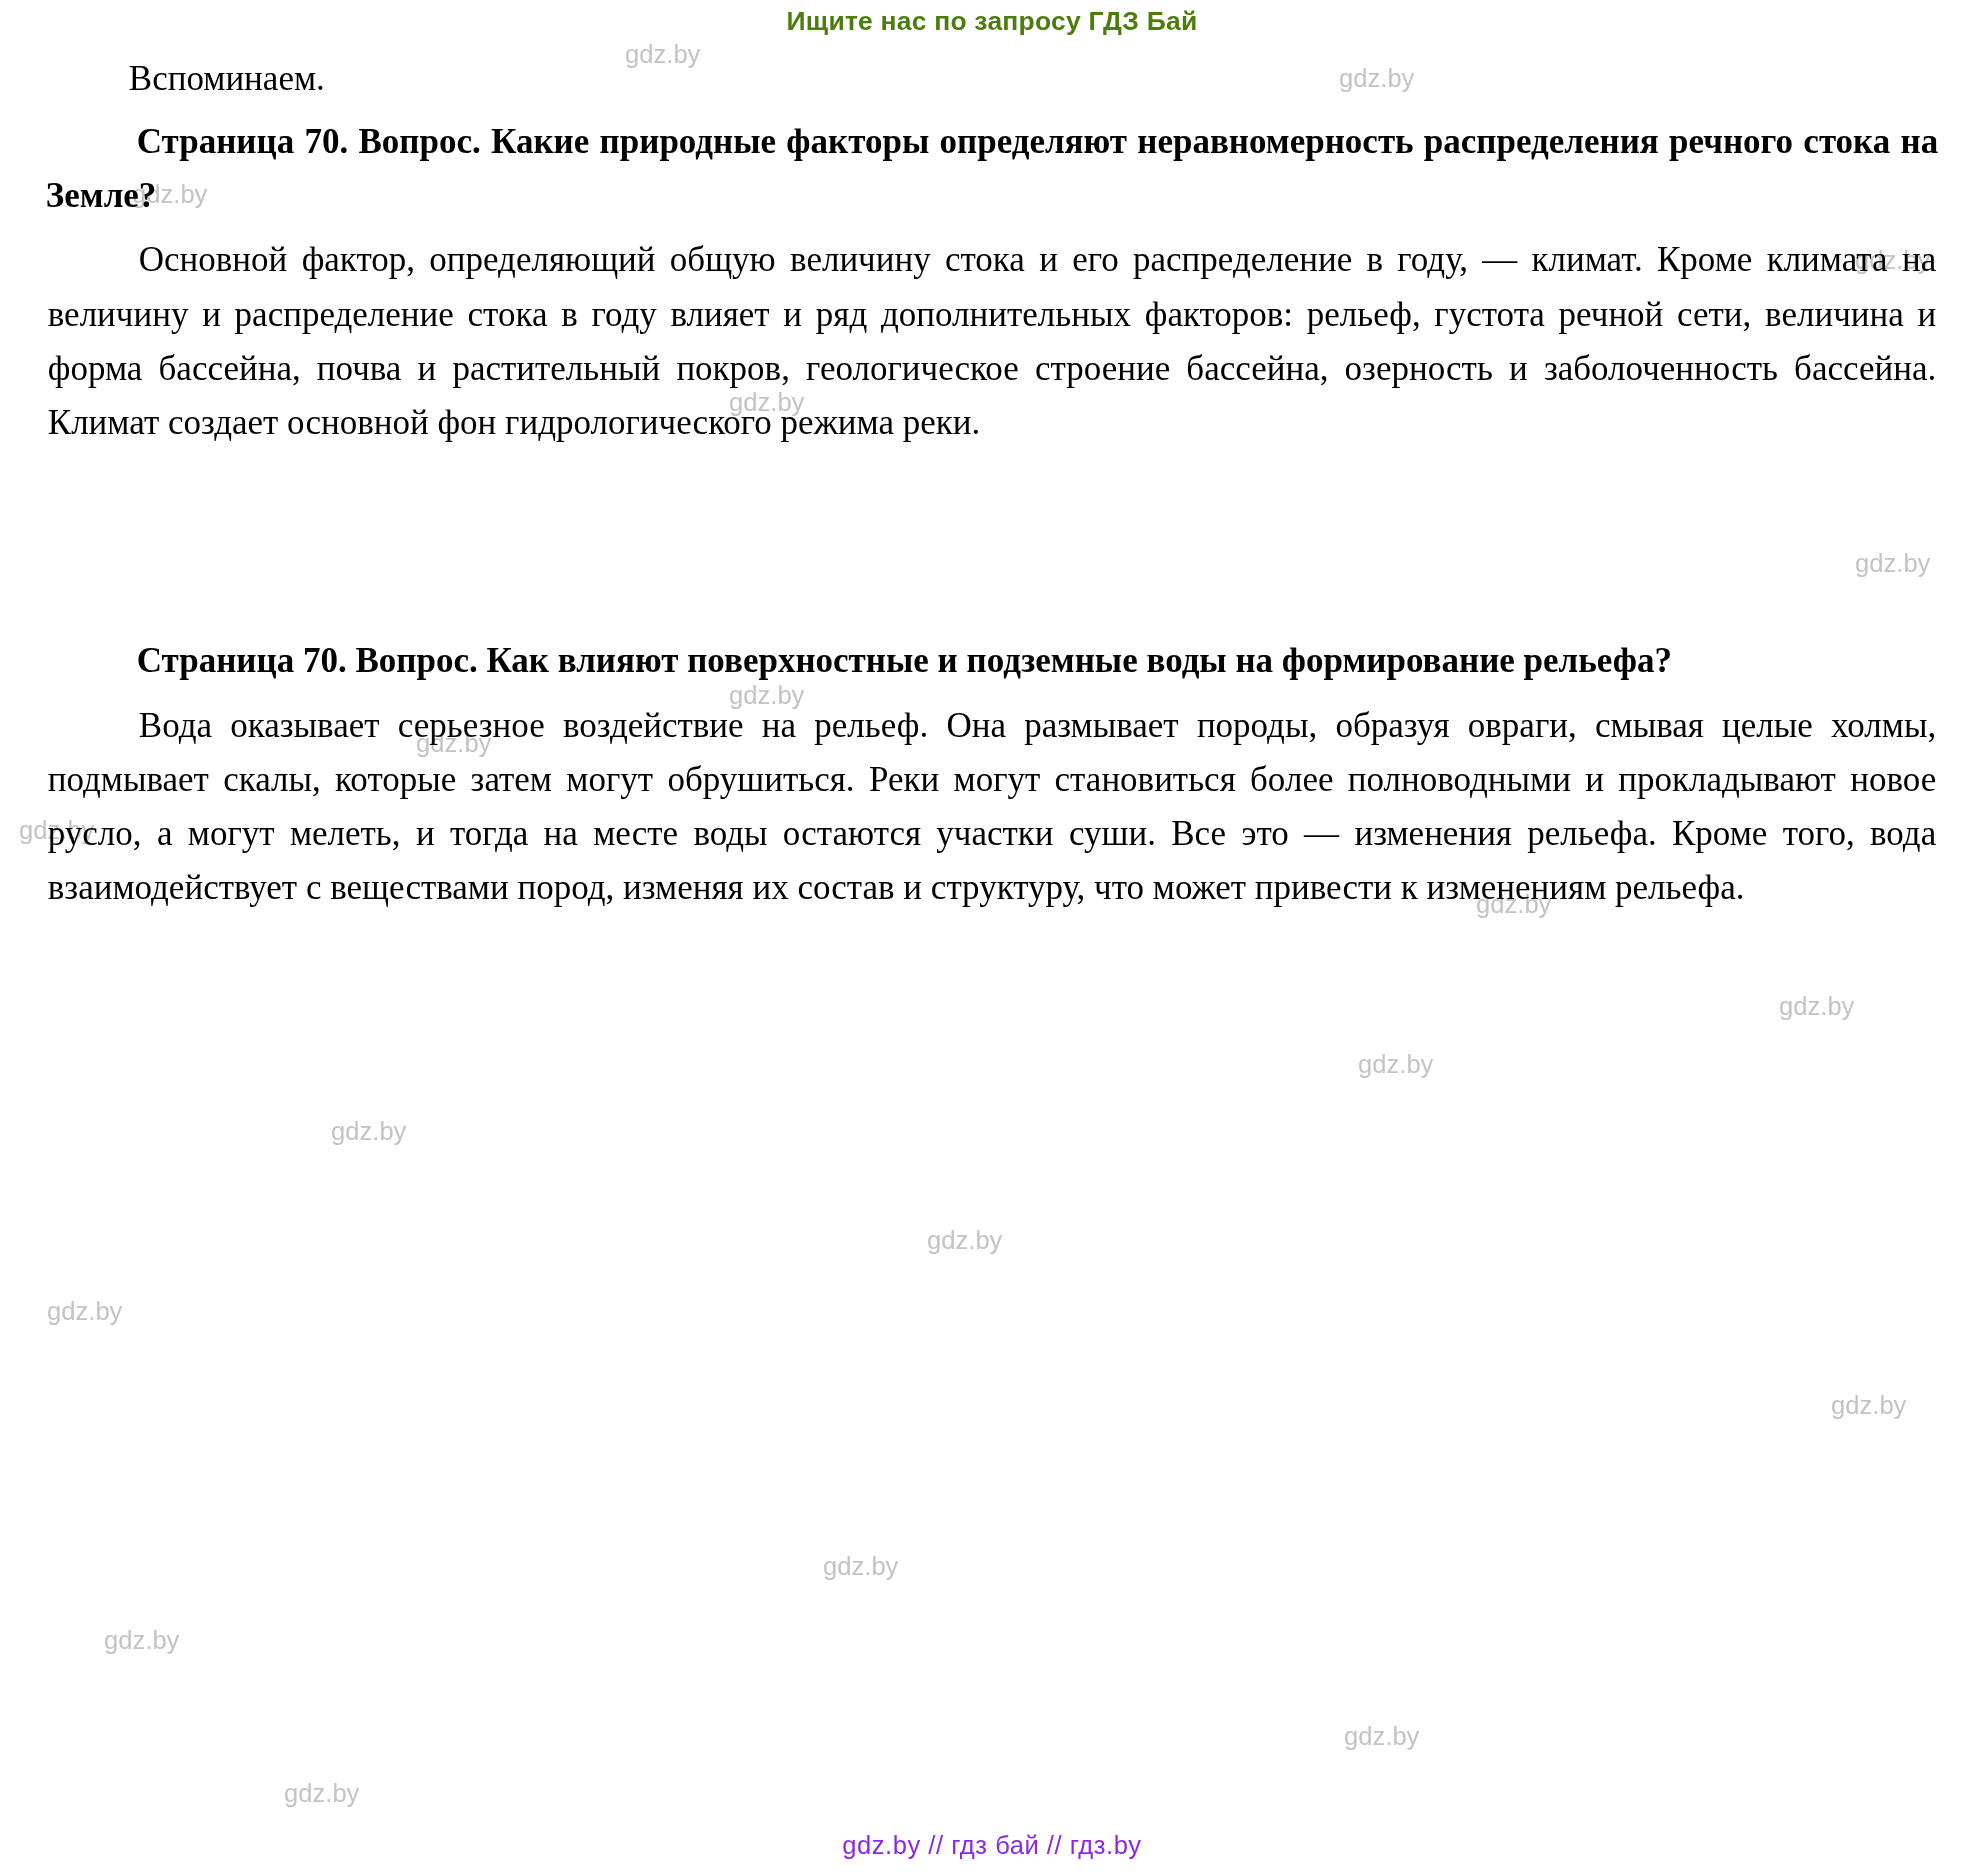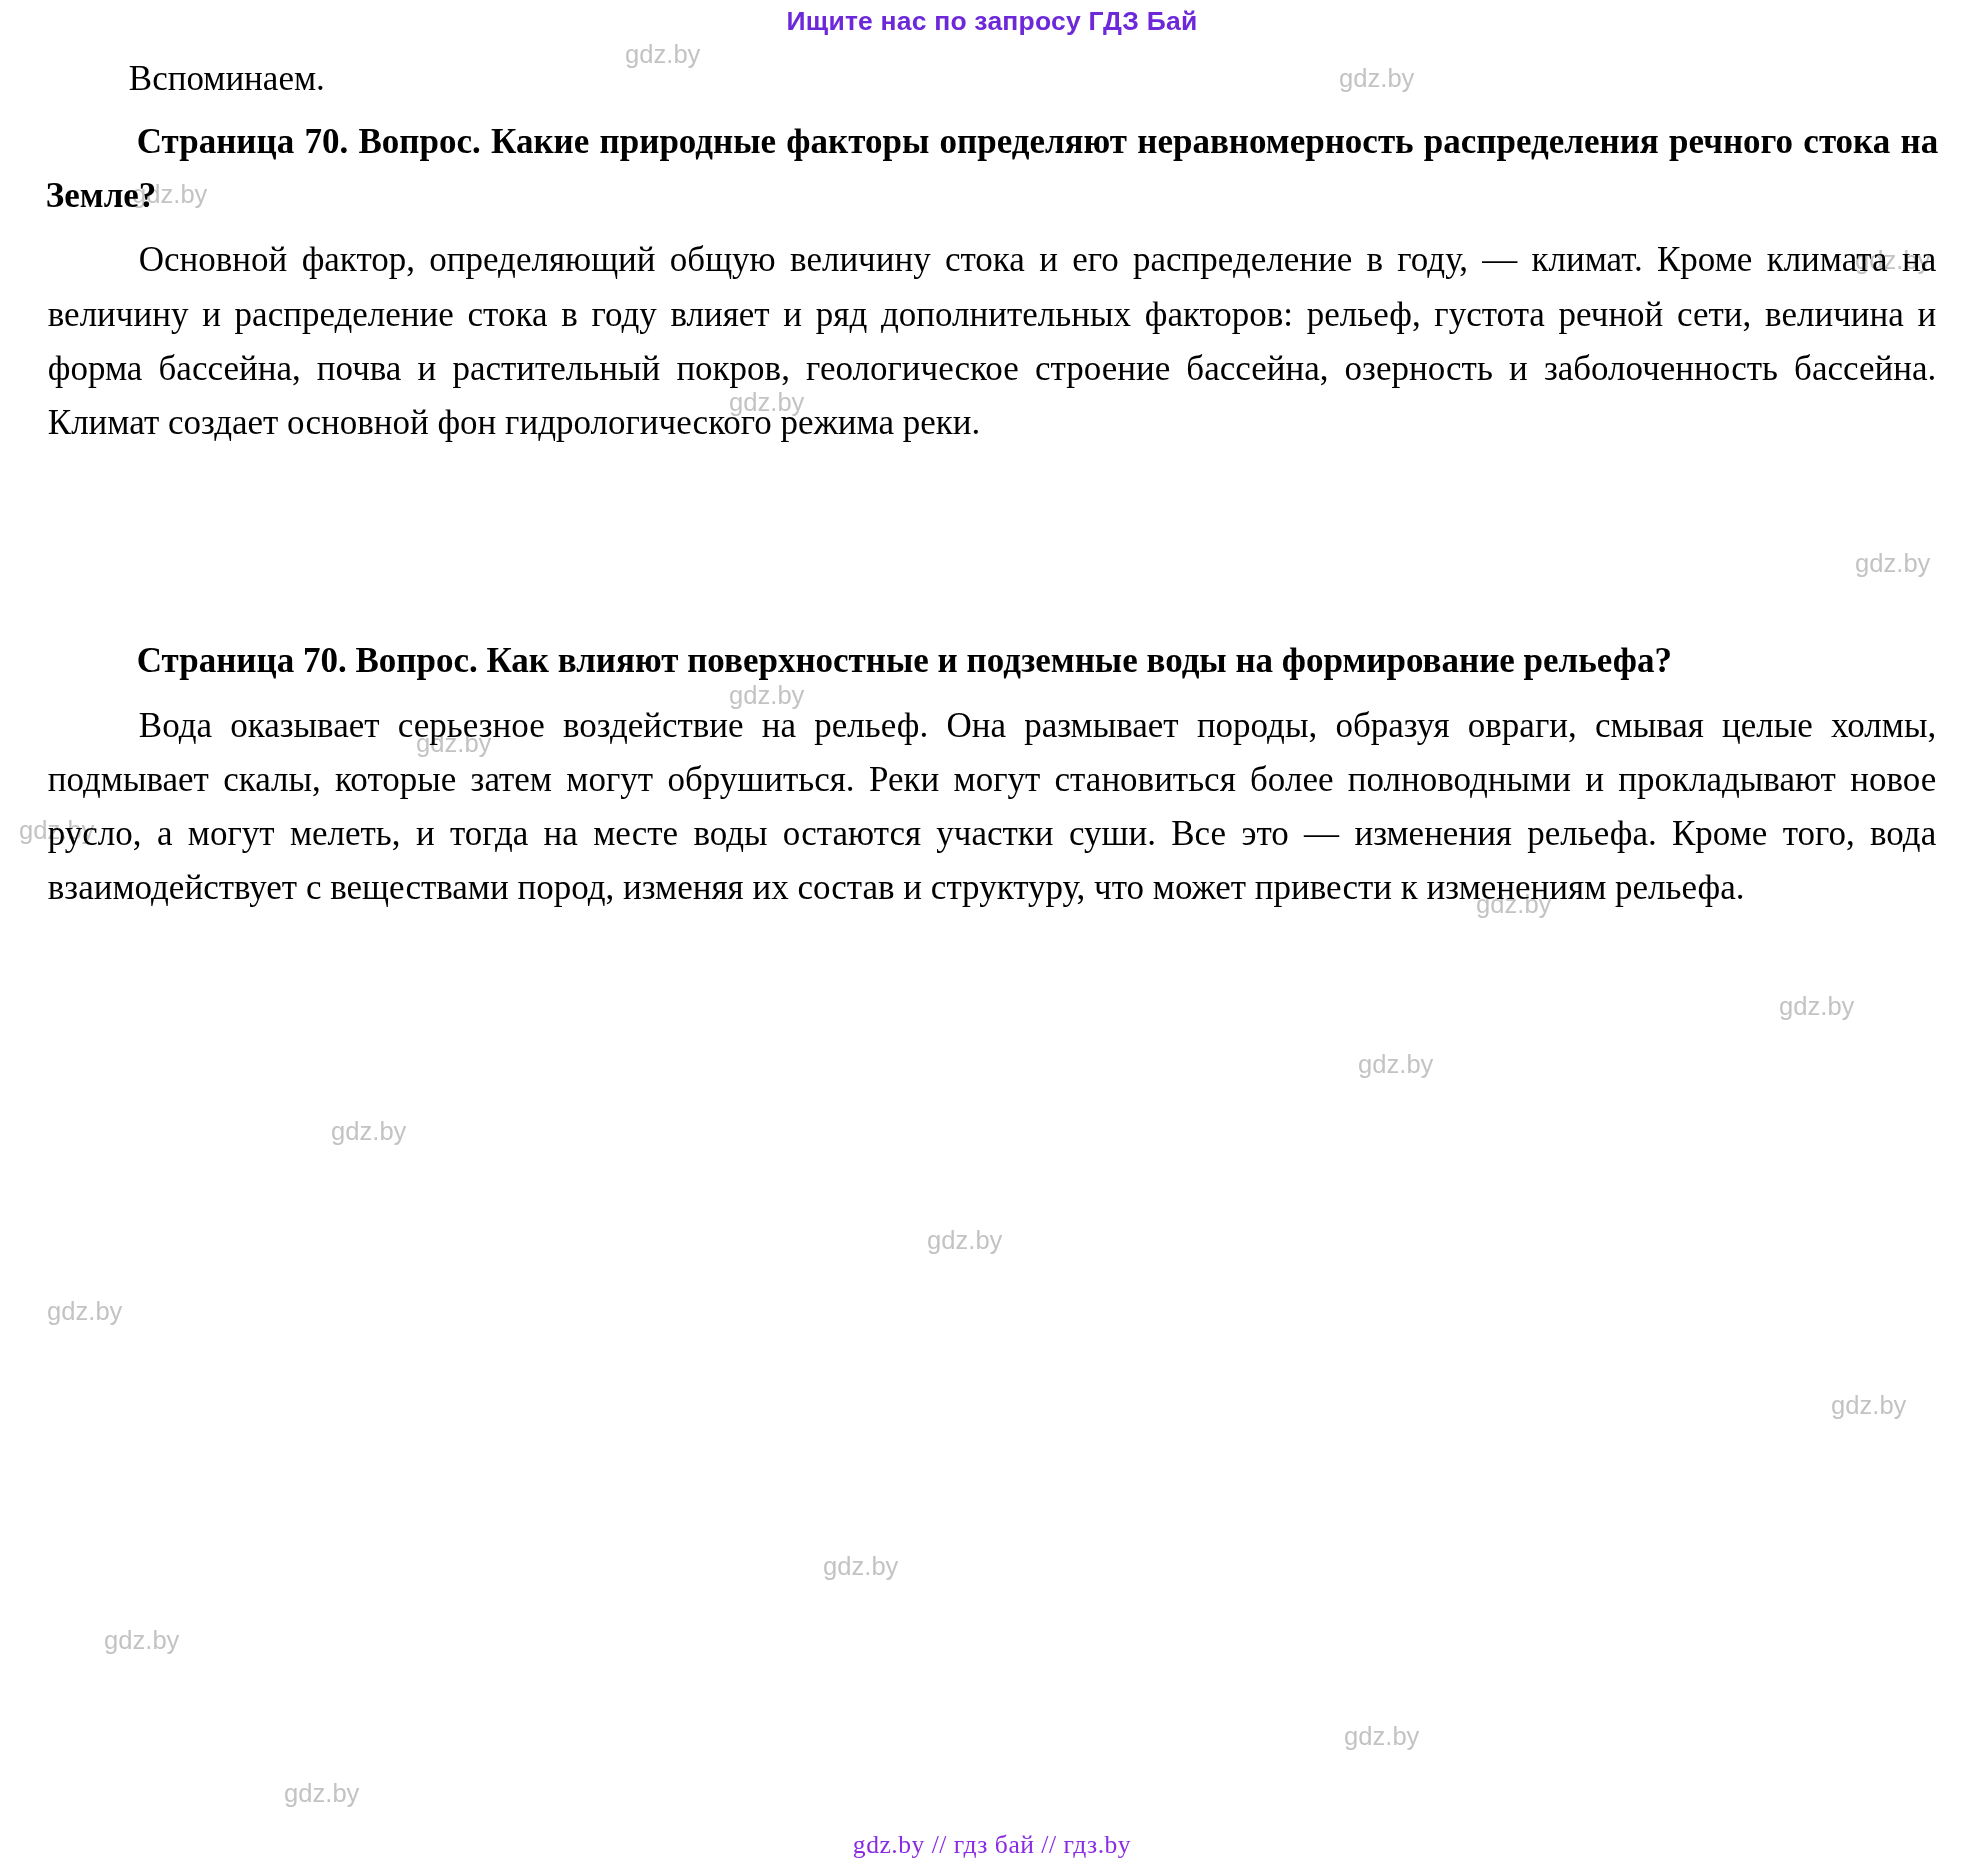--- a/index.html
+++ b/index.html
@@ -16,21 +16,21 @@
   }
   .page {
     position: relative;
     width: 1984px;
     height: 1873px;
     box-sizing: border-box;
     padding: 0 34px;
   }
   .top-banner {
     text-align: center;
-    color: #6d28d9;
+    color: #4d7c0f;
     font-family: "Liberation Sans", sans-serif;
     font-size: 26.5px;
     font-weight: 700;
     padding-top: 5.7px;
     letter-spacing: 0.2px;
   }
   .content {
     position: relative;
     z-index: 2;
     padding: 0 3.8px;
@@ -67,21 +67,21 @@
     text-align-last: left;
   }
   .gap-lg { height: 81px; }
   .gap-md { height: 70px; }
   .footer {
     position: absolute;
     left: 0;
     right: 0;
     bottom: 13.2px;
     text-align: center;
-    font-family: Liberation Serif, serif;
+    font-family: Liberation Sans, sans-serif;
     font-size: 25.6px;
     color: #8a2be2;
     letter-spacing: 0.5px;
   }
   .wm {
     position: absolute;
     font-family: "Liberation Sans", sans-serif;
     font-size: 25.6px;
     color: #b9b9b9;
     opacity: 0.85;

